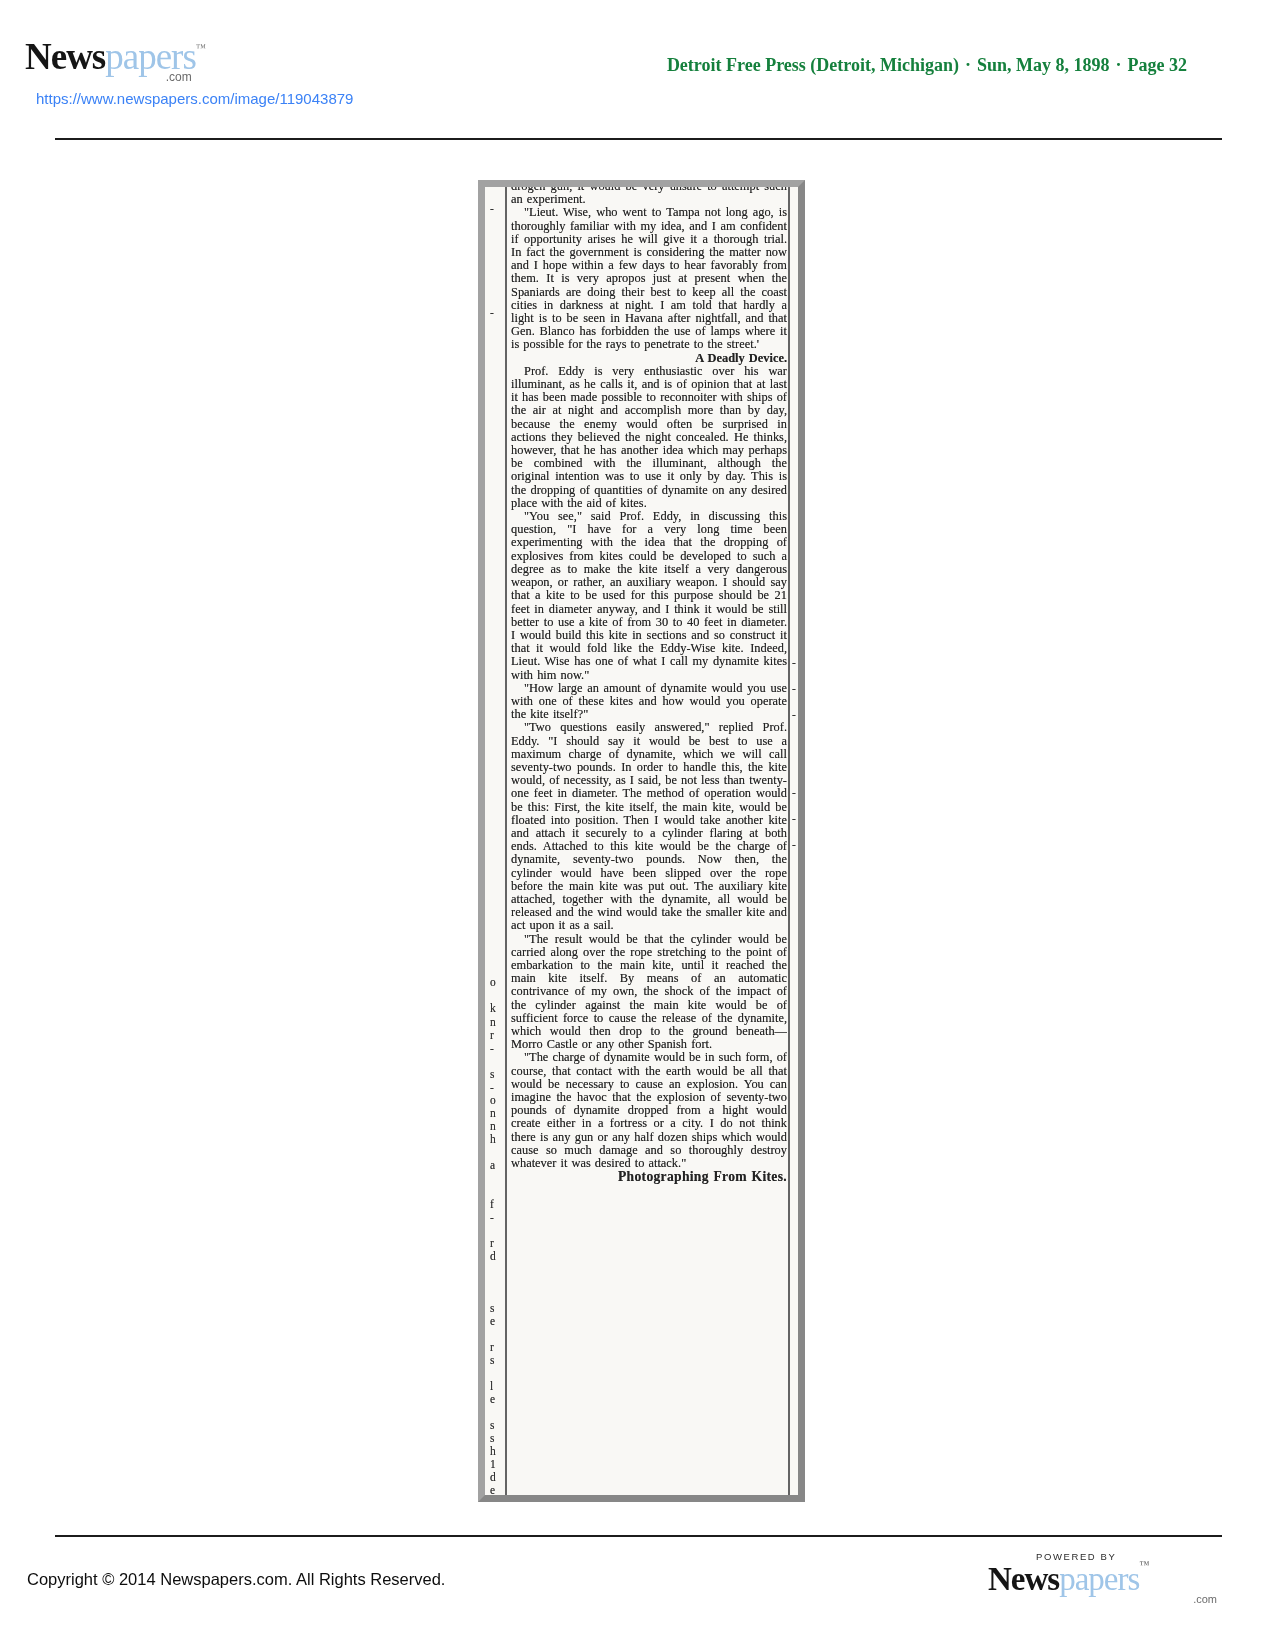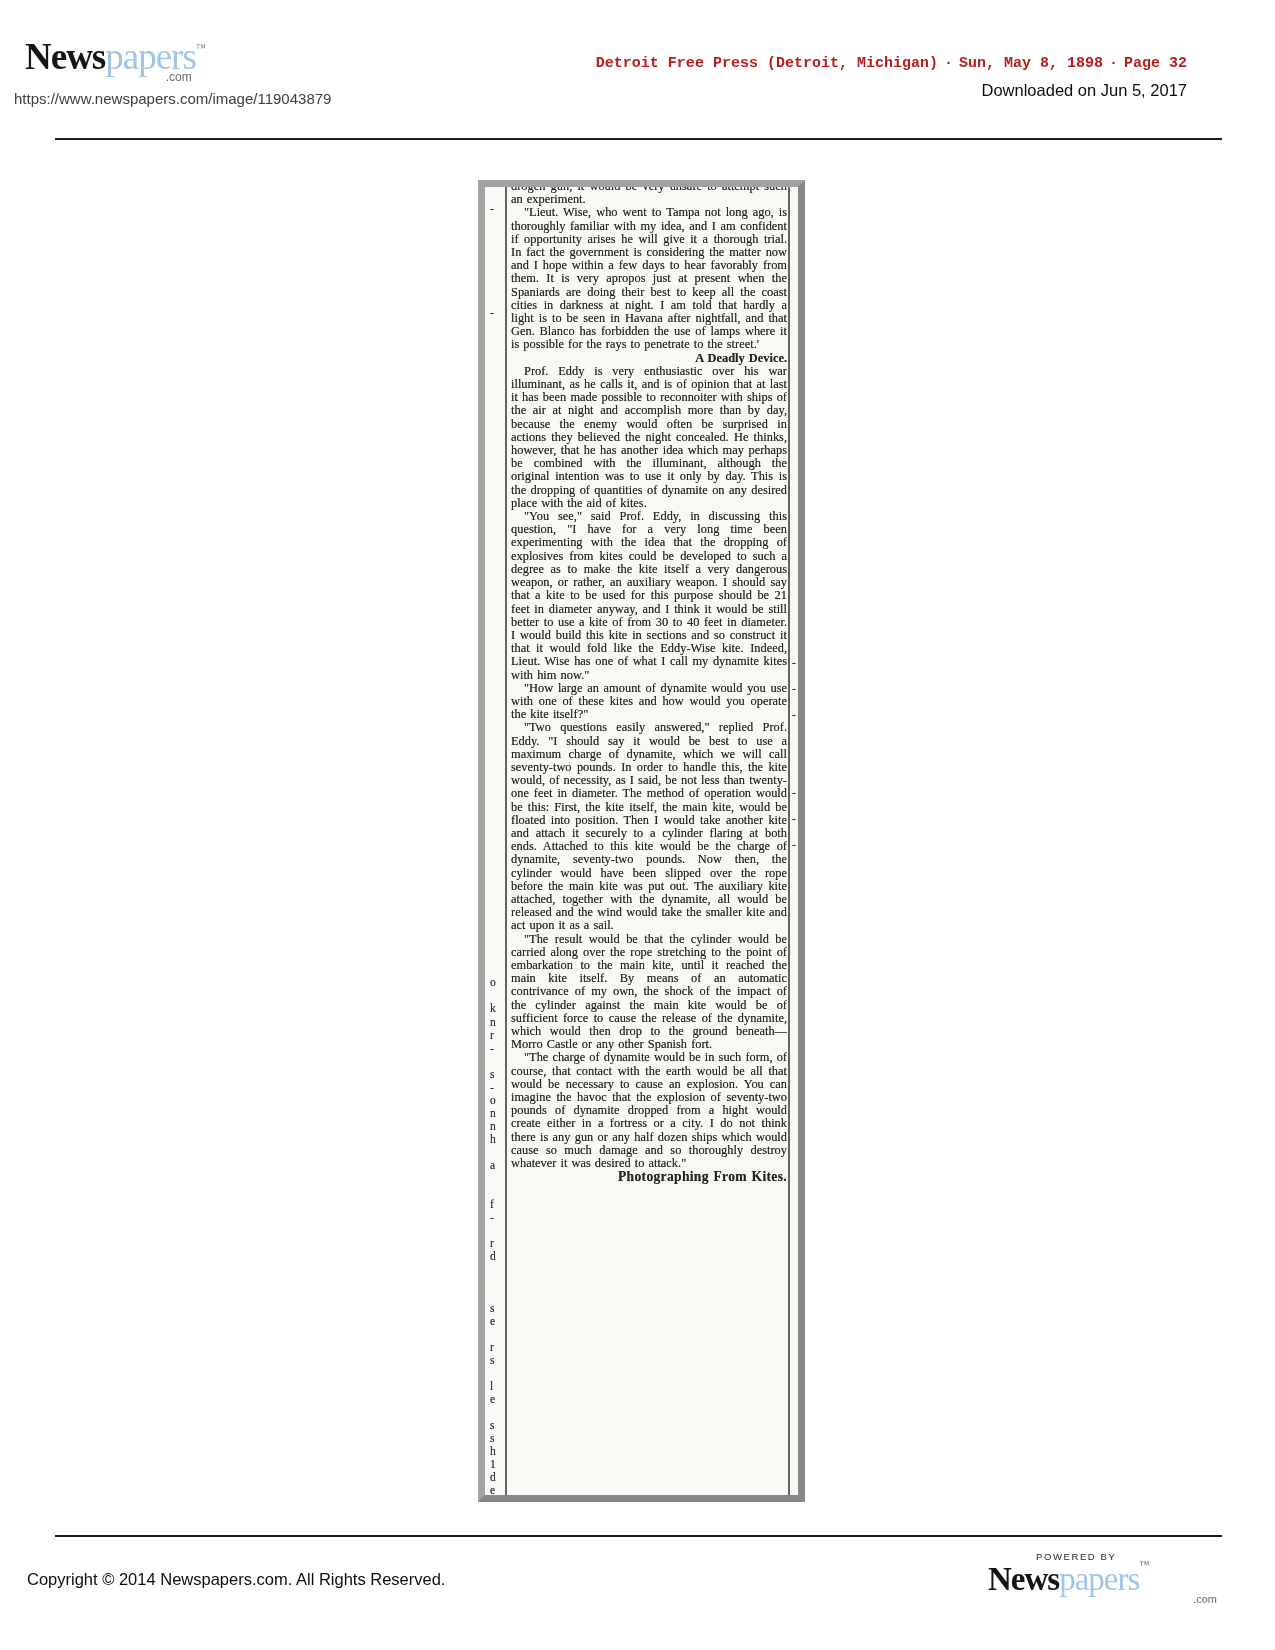--- a/index.html
+++ b/index.html
@@ -7,24 +7,24 @@
         font-family:"Liberation Sans",sans-serif;color:#111;}
 
   
   .brand{position:absolute;left:25px;top:38px;line-height:1;}
   .brand .word{font-family:"Liberation Serif",serif;font-size:37px;letter-spacing:-1px;white-space:nowrap;}
   .brand .news{color:#151515;font-weight:700;}
   .brand .papers{color:#9fc5e8;font-weight:400;}
   .brand .tm{font-size:10px;color:#777;vertical-align:18px;letter-spacing:0;}
   .brand .tld{display:block;text-align:right;font-family:"Liberation Sans",sans-serif;
               font-size:12px;color:#6b6b6b;margin-top:-4px;padding-right:14px;}
-  .page-url{position:absolute;left:14px;top:90px;font-size:15px;color:#404040;}
+  .page-url{position:absolute;left:36px;top:90px;font-size:15px;color:#3b82f6;}
 
   .citation{position:absolute;right:88px;top:55px;text-align:right;}
-  .citation .line1{font-family:Liberation Mono, monospace;font-weight:700;font-size:15px;color:#b91c1c;}
+  .citation .line1{font-family:Liberation Serif, serif;font-weight:700;font-size:18px;color:#15803d;}
   .citation .dot{padding:0 6px;font-weight:700;}
   .citation .line2{margin-top:9px;font-size:16.5px;color:#0d0d0d;}
 
   .rule{position:absolute;left:55px;width:1167px;height:2px;background:#1c1c1c;}
   .rule.top{top:138px;}
   .rule.bottom{top:1535px;}
 
   
   .clip-frame{position:absolute;left:478px;top:180px;width:327px;height:1322px;box-sizing:border-box;
               border:7px solid;border-color:#a2a2a2 #878787 #878787 #a2a2a2;background:#f9f8f5;}
@@ -69,21 +69,20 @@
     <span class="word"><span class="news">News</span><span class="papers">papers</span><span class="tm">™</span></span>
     <span class="tld">.com</span>
   </div>
 
   <div class="page-url">https://www.newspapers.com/image/119043879</div>
 
   <div class="citation">
     <div class="line1">
       <span>Detroit Free Press (Detroit, Michigan)</span><span class="dot">·</span><span>Sun, May 8, 1898</span><span class="dot">·</span><span>Page 32</span>
     </div>
-    <div class="line2">Downloaded on Jun 5, 2017</div>
   </div>
 
   <div class="rule top"></div>
 
   <div class="clip-frame">
     <div class="clip-inner">
       <div class="col-rule left"></div>
       <div class="col-rule right"></div>
       <div class="article">
           <div class="art-p art-first">drogen gun, it would be very unsafe to attempt such an experiment.</div>

